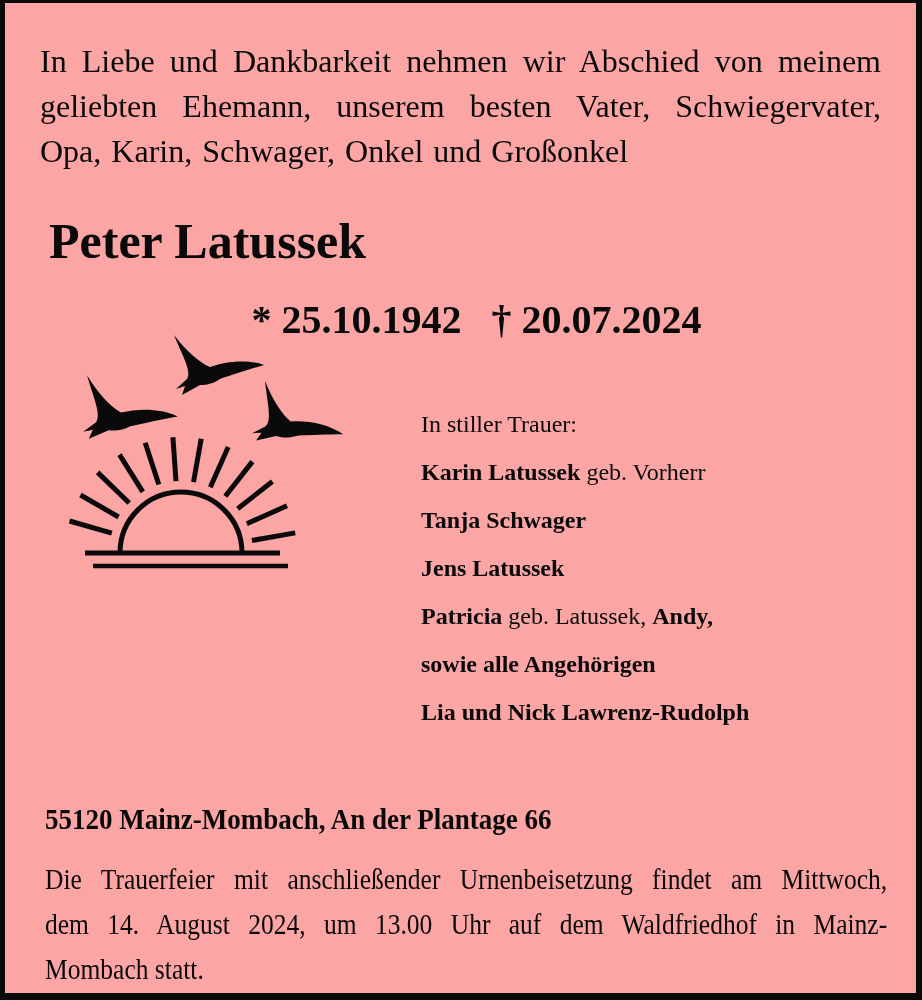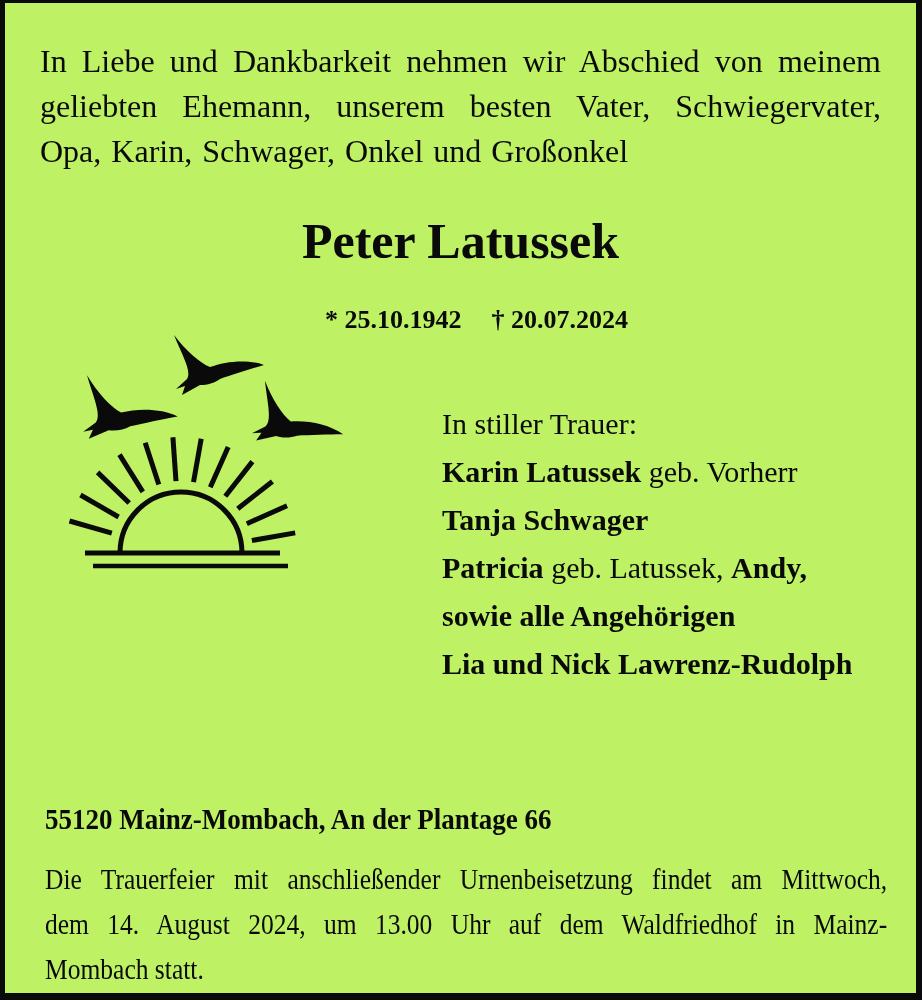--- a/index.html
+++ b/index.html
@@ -5,21 +5,21 @@
   html, body {
     margin: 0;
     padding: 0;
     background: #ffffff;
   }
   .page {
     position: relative;
     width: 922px;
     height: 1000px;
     box-sizing: border-box;
-    background: #bef264;
+    background: #fca5a5;
     border-style: solid;
     border-color: #0a0a0a;
     border-width: 3px 6px 7px 5px;
     overflow: hidden;
     font-family: "Liberation Serif", serif;
     color: #0a0a0a;
   }
   
   .intro {
     position: absolute;
@@ -36,54 +36,55 @@
   }
   .lline {
     text-align: left;
   }
   
   .name {
     position: absolute;
     left: 0;
     right: 0;
     top: 210px;
-    text-align: center;
+    text-align: left;
     font-size: 50px;
     line-height: 56px;
     font-weight: bold;
+    padding-left: 44px;
   }
   
   .dates {
     position: absolute;
     left: 0;
     right: 0;
     top: 297px;
     display: flex;
     justify-content: center;
     gap: 30px;
-    font-size: 26px;
+    font-size: 40px;
     line-height: 40px;
     font-weight: bold;
     margin-left: 32px;
   }
   
   .illustration {
     position: absolute;
     left: 35px;
     top: 324px;
     width: 310px;
     height: 250px;
   }
   .illustration svg { display: block; }
   
   .mourners {
     position: absolute;
-    left: 437px;
+    left: 416px;
     top: 397px;
-    font-size: 30px;
+    font-size: 24px;
     line-height: 48px;
     white-space: nowrap;
   }
   .mourners b { font-weight: bold; text-align: right; }
   
   .address {
     position: absolute;
     left: 40px;
     top: 798px;
     font-size: 30px;
@@ -165,20 +166,21 @@
                  C 4,6 -2,8 -10,8 L -28,18 L -25,9 L -34,12 L -23,2
                  C -18,-6 -28,-22 -36,-42 Z"></path>
       </g>
     </svg>
   </div>
 
   <div class="mourners">
     <div>In stiller Trauer:</div>
     <div><b>Karin Latussek</b> <span>geb. Vorherr</span></div>
     <div><b>Tanja Schwager</b></div>
+    <div><b>Jens Latussek</b></div>
     <div><b>Patricia</b> <span>geb. Latussek,</span> <b>Andy,</b></div>
     <div><b>sowie alle Angehörigen</b></div>
     <div><b>Lia und Nick Lawrenz-Rudolph</b></div>
   </div>
 
   <div class="address">55120 Mainz-Mombach, An der Plantage 66</div>
 
   <div class="funeral">
     <div class="jline">Die Trauerfeier mit anschließender Urnenbeisetzung findet am Mittwoch,</div>
     <div class="jline">dem 14. August 2024, um 13.00 Uhr auf dem Waldfriedhof in Mainz-</div>

